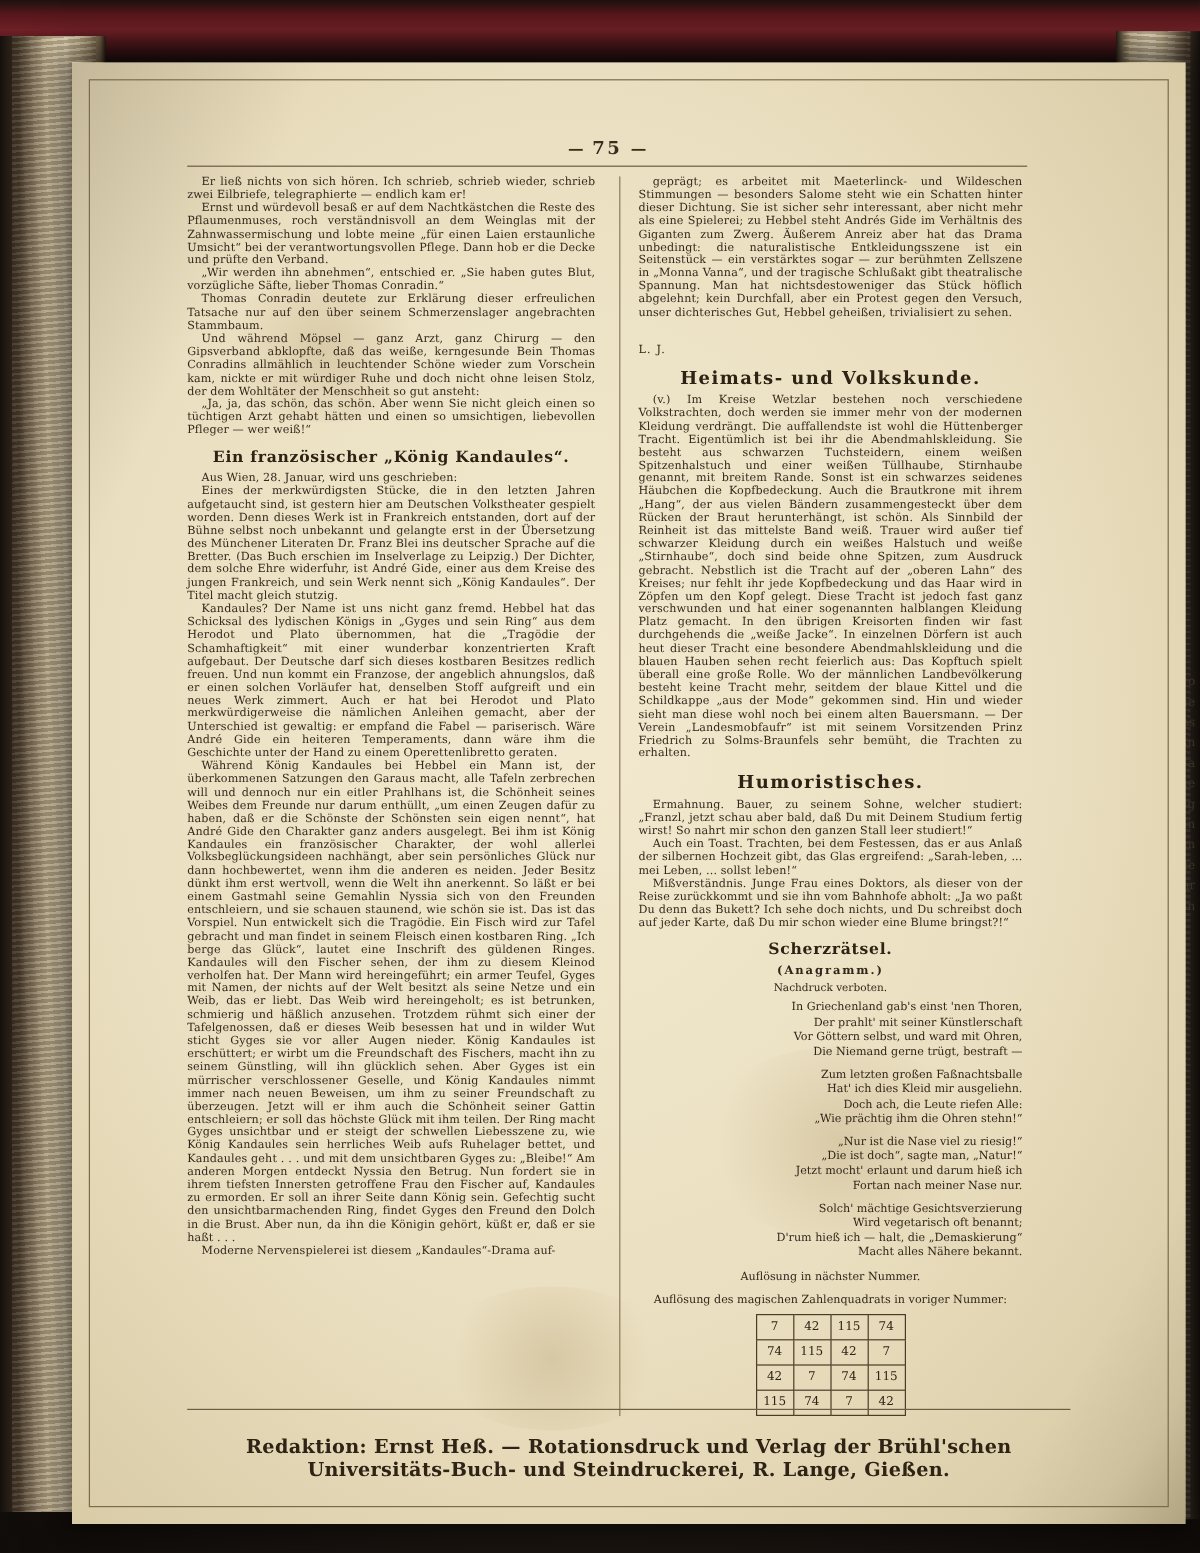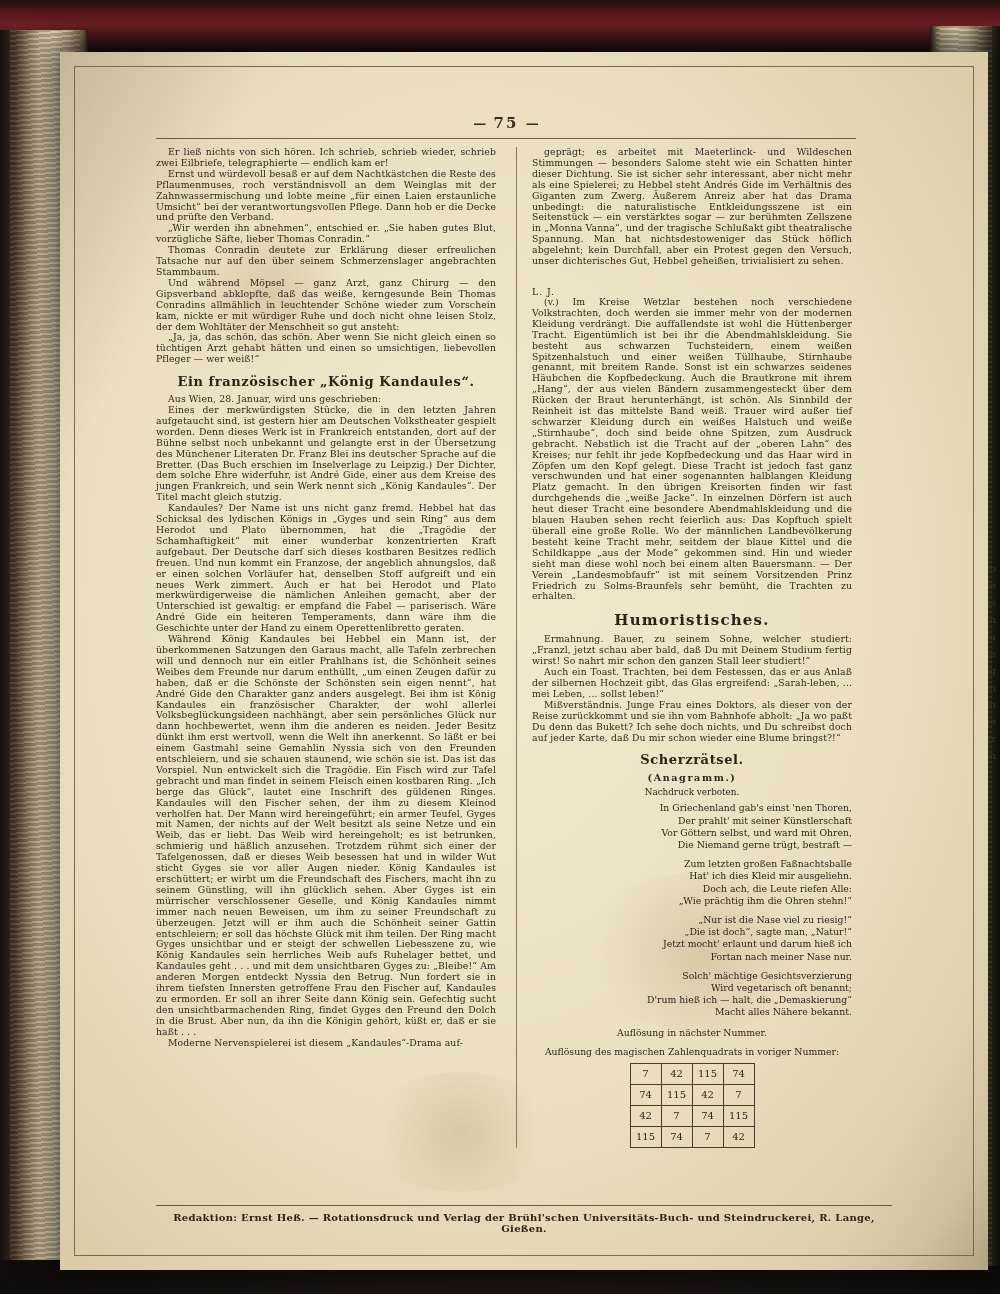--- a/index.html
+++ b/index.html
@@ -101,22 +101,22 @@
   table.magic{
     border-collapse:collapse;margin:6px auto 0 auto;font-size:10px;
     font-family:"DejaVu Serif",serif;
   }
   table.magic td{
     border:1px solid #4b3c28;width:28px;height:18px;text-align:center;
     color:#2f2417;
   }
   .footer{
     position:absolute;left:96px;right:96px;bottom:36px;
-    border-top:1px solid #6d5d42;padding-top:6px;
-    text-align:center;font-size:10px;font-weight:bold;letter-spacing:.3px;
+    border-top:1px solid #6d5d42;padding-top:21px;
+    text-align:center;font-size:16px;font-weight:bold;letter-spacing:.3px;
     color:#2e2315;
   }
   .blotch{
     position:absolute;border-radius:50%;
     background:radial-gradient(circle, rgba(150,120,70,.22), rgba(150,120,70,0) 70%);
     pointer-events:none;
   }
 </style>
 </head>
 <body>
@@ -185,20 +185,21 @@
           <p>Eines der merkwürdigsten Stücke, die in den letzten Jahren aufgetaucht sind, ist gestern hier am Deutschen Volkstheater gespielt worden. Denn dieses Werk ist in Frankreich entstanden, dort auf der Bühne selbst noch unbekannt und gelangte erst in der Übersetzung des Münchener Literaten Dr. Franz Blei ins deutscher Sprache auf die Bretter. (Das Buch erschien im Inselverlage zu Leipzig.) Der Dichter, dem solche Ehre widerfuhr, ist André Gide, einer aus dem Kreise des jungen Frankreich, und sein Werk nennt sich „König Kandaules“. Der Titel macht gleich stutzig.</p>
           <p>Kandaules? Der Name ist uns nicht ganz fremd. Hebbel hat das Schicksal des lydischen Königs in „Gyges und sein Ring“ aus dem Herodot und Plato übernommen, hat die „Tragödie der Schamhaftigkeit“ mit einer wunderbar konzentrierten Kraft aufgebaut. Der Deutsche darf sich dieses kostbaren Besitzes redlich freuen. Und nun kommt ein Franzose, der angeblich ahnungslos, daß er einen solchen Vorläufer hat, denselben Stoff aufgreift und ein neues Werk zimmert. Auch er hat bei Herodot und Plato merkwürdigerweise die nämlichen Anleihen gemacht, aber der Unterschied ist gewaltig: er empfand die Fabel — pariserisch. Wäre André Gide ein heiteren Temperaments, dann wäre ihm die Geschichte unter der Hand zu einem Operettenlibretto geraten.</p>
           <p>Während König Kandaules bei Hebbel ein Mann ist, der überkommenen Satzungen den Garaus macht, alle Tafeln zerbrechen will und dennoch nur ein eitler Prahlhans ist, die Schönheit seines Weibes dem Freunde nur darum enthüllt, „um einen Zeugen dafür zu haben, daß er die Schönste der Schönsten sein eigen nennt“, hat André Gide den Charakter ganz anders ausgelegt. Bei ihm ist König Kandaules ein französischer Charakter, der wohl allerlei Volksbeglückungsideen nachhängt, aber sein persönliches Glück nur dann hochbewertet, wenn ihm die anderen es neiden. Jeder Besitz dünkt ihm erst wertvoll, wenn die Welt ihn anerkennt. So läßt er bei einem Gastmahl seine Gemahlin Nyssia sich von den Freunden entschleiern, und sie schauen staunend, wie schön sie ist. Das ist das Vorspiel. Nun entwickelt sich die Tragödie. Ein Fisch wird zur Tafel gebracht und man findet in seinem Fleisch einen kostbaren Ring. „Ich berge das Glück“, lautet eine Inschrift des güldenen Ringes. Kandaules will den Fischer sehen, der ihm zu diesem Kleinod verholfen hat. Der Mann wird hereingeführt; ein armer Teufel, Gyges mit Namen, der nichts auf der Welt besitzt als seine Netze und ein Weib, das er liebt. Das Weib wird hereingeholt; es ist betrunken, schmierig und häßlich anzusehen. Trotzdem rühmt sich einer der Tafelgenossen, daß er dieses Weib besessen hat und in wilder Wut sticht Gyges sie vor aller Augen nieder. König Kandaules ist erschüttert; er wirbt um die Freundschaft des Fischers, macht ihn zu seinem Günstling, will ihn glücklich sehen. Aber Gyges ist ein mürrischer verschlossener Geselle, und König Kandaules nimmt immer nach neuen Beweisen, um ihm zu seiner Freundschaft zu überzeugen. Jetzt will er ihm auch die Schönheit seiner Gattin entschleiern; er soll das höchste Glück mit ihm teilen. Der Ring macht Gyges unsichtbar und er steigt der schwellen Liebesszene zu, wie König Kandaules sein herrliches Weib aufs Ruhelager bettet, und Kandaules geht . . . und mit dem unsichtbaren Gyges zu: „Bleibe!“ Am anderen Morgen entdeckt Nyssia den Betrug. Nun fordert sie in ihrem tiefsten Innersten getroffene Frau den Fischer auf, Kandaules zu ermorden. Er soll an ihrer Seite dann König sein. Gefechtig sucht den unsichtbarmachenden Ring, findet Gyges den Freund den Dolch in die Brust. Aber nun, da ihn die Königin gehört, küßt er, daß er sie haßt . . .</p>
           <p>Moderne Nervenspielerei ist diesem „Kandaules“-Drama auf-</p>
         </div>
 
         <div class="col sep">
           <p>geprägt; es arbeitet mit Maeterlinck- und Wildeschen Stimmungen — besonders Salome steht wie ein Schatten hinter dieser Dichtung. Sie ist sicher sehr interessant, aber nicht mehr als eine Spielerei; zu Hebbel steht Andrés Gide im Verhältnis des Giganten zum Zwerg. Äußerem Anreiz aber hat das Drama unbedingt: die naturalistische Entkleidungsszene ist ein Seitenstück — ein verstärktes sogar — zur berühmten Zellszene in „Monna Vanna“, und der tragische Schlußakt gibt theatralische Spannung. Man hat nichtsdestoweniger das Stück höflich abgelehnt; kein Durchfall, aber ein Protest gegen den Versuch, unser dichterisches Gut, Hebbel geheißen, trivialisiert zu sehen.</p>
           <div class="sig">L. J.</div>
 
+          <h2 class="head big">Heimats- und Volkskunde.</h2>
           <p>(v.) Im Kreise Wetzlar bestehen noch verschiedene Volkstrachten, doch werden sie immer mehr von der modernen Kleidung verdrängt. Die auffallendste ist wohl die Hüttenberger Tracht. Eigentümlich ist bei ihr die Abendmahlskleidung. Sie besteht aus schwarzen Tuchsteidern, einem weißen Spitzenhalstuch und einer weißen Tüllhaube, Stirnhaube genannt, mit breitem Rande. Sonst ist ein schwarzes seidenes Häubchen die Kopfbedeckung. Auch die Brautkrone mit ihrem „Hang“, der aus vielen Bändern zusammengesteckt über dem Rücken der Braut herunterhängt, ist schön. Als Sinnbild der Reinheit ist das mittelste Band weiß. Trauer wird außer tief schwarzer Kleidung durch ein weißes Halstuch und weiße „Stirnhaube“, doch sind beide ohne Spitzen, zum Ausdruck gebracht. Nebstlich ist die Tracht auf der „oberen Lahn“ des Kreises; nur fehlt ihr jede Kopfbedeckung und das Haar wird in Zöpfen um den Kopf gelegt. Diese Tracht ist jedoch fast ganz verschwunden und hat einer sogenannten halblangen Kleidung Platz gemacht. In den übrigen Kreisorten finden wir fast durchgehends die „weiße Jacke“. In einzelnen Dörfern ist auch heut dieser Tracht eine besondere Abendmahlskleidung und die blauen Hauben sehen recht feierlich aus: Das Kopftuch spielt überall eine große Rolle. Wo der männlichen Landbevölkerung besteht keine Tracht mehr, seitdem der blaue Kittel und die Schildkappe „aus der Mode“ gekommen sind. Hin und wieder sieht man diese wohl noch bei einem alten Bauersmann. — Der Verein „Landesmobfaufr“ ist mit seinem Vorsitzenden Prinz Friedrich zu Solms-Braunfels sehr bemüht, die Trachten zu erhalten.</p>
 
           <h2 class="head big">Humoristisches.</h2>
           <p>Ermahnung. Bauer, zu seinem Sohne, welcher studiert: „Franzl, jetzt schau aber bald, daß Du mit Deinem Studium fertig wirst! So nahrt mir schon den ganzen Stall leer studiert!“</p>
           <p>Auch ein Toast. Trachten, bei dem Festessen, das er aus Anlaß der silbernen Hochzeit gibt, das Glas ergreifend: „Sarah-leben, ... mei Leben, ... sollst leben!“</p>
           <p>Mißverständnis. Junge Frau eines Doktors, als dieser von der Reise zurückkommt und sie ihn vom Bahnhofe abholt: „Ja wo paßt Du denn das Bukett? Ich sehe doch nichts, und Du schreibst doch auf jeder Karte, daß Du mir schon wieder eine Blume bringst?!“</p>
 
           <h2 class="head">Scherzrätsel.</h2>
           <div class="sub spaced">(Anagramm.)</div>
           <div class="sub small">Nachdruck verboten.</div>

